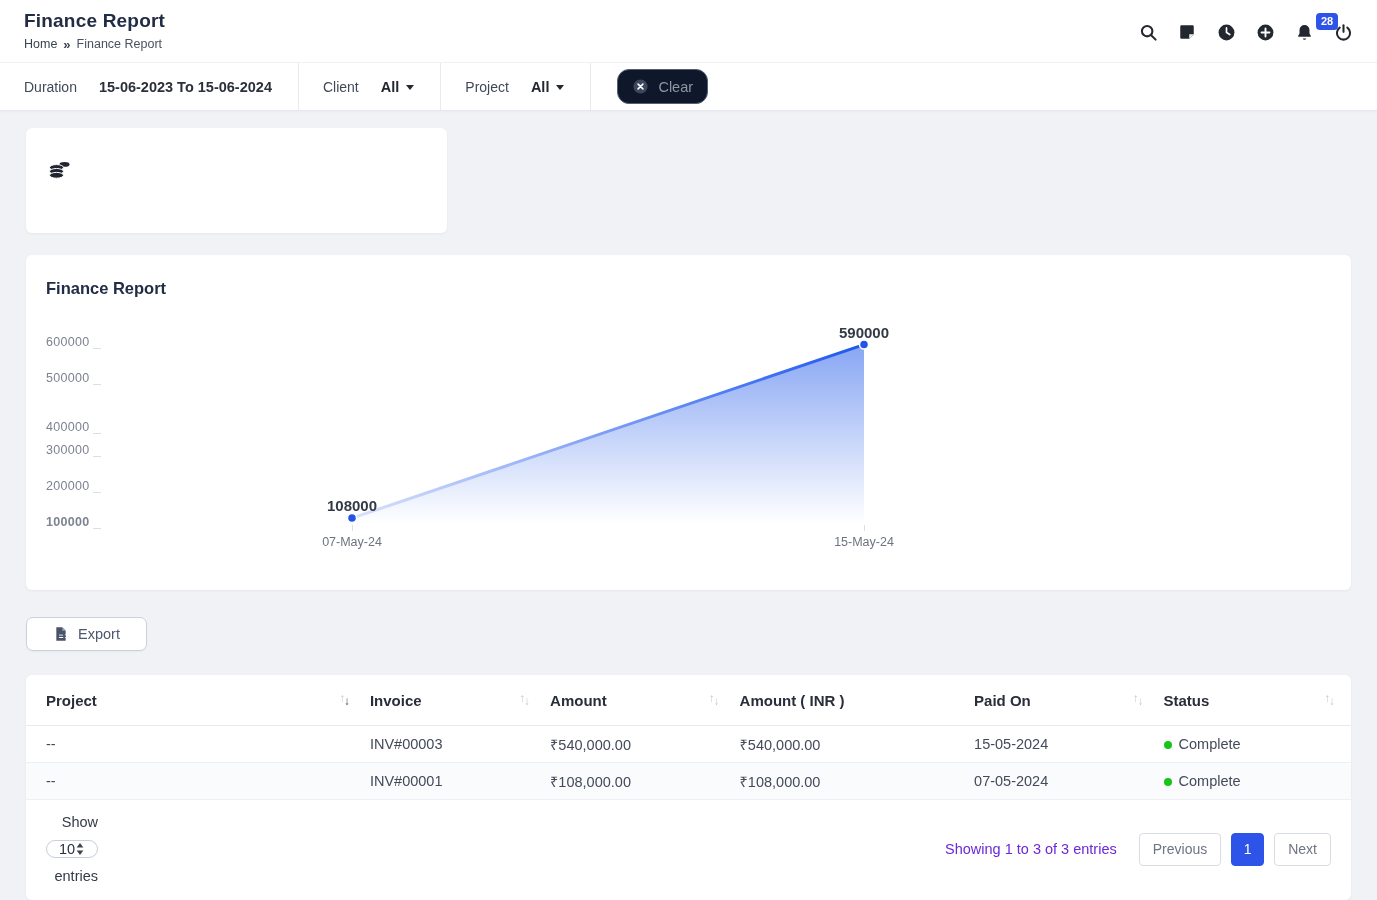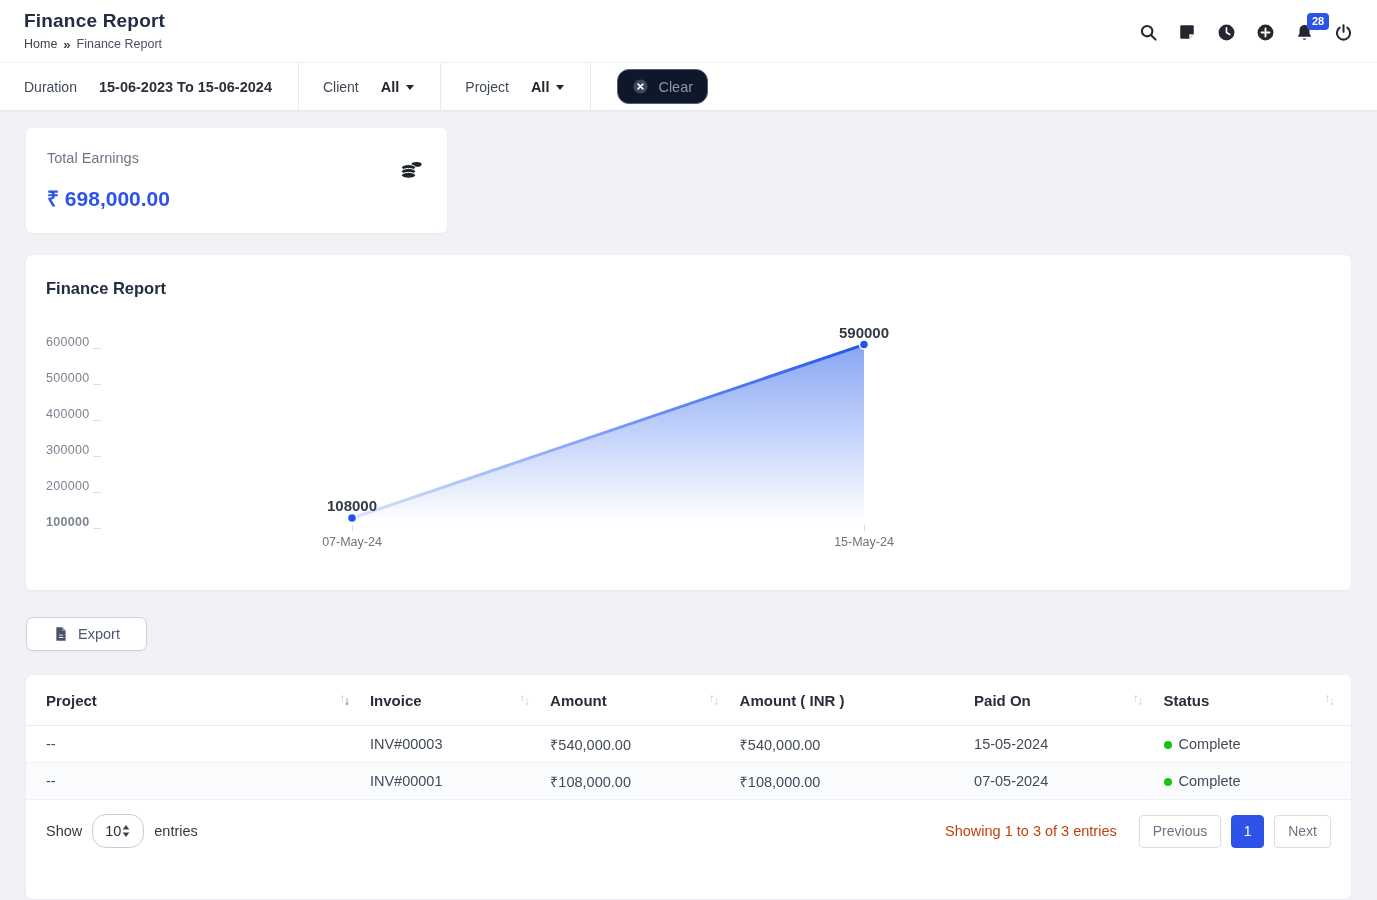--- a/index.html
+++ b/index.html
@@ -8,21 +8,21 @@
 
   
   .topbar { background:#fff; height:62px; padding:10px 24px 0; display:flex; justify-content:space-between; align-items:flex-start; }
   .page-title { font-size:19px; font-weight:700; color:#222c44; letter-spacing:.2px; }
   .breadcrumb { margin-top:5px; font-size:12.5px; color:#4a5160; display:flex; align-items:flex-start; gap:6px; }
   .breadcrumb a { color:#39424f; text-decoration:none; cursor:pointer; }
   .breadcrumb .sep { font-size:13px; color:#39424f; font-weight:700; }
   .topbar-icons { display:flex; align-items:center; gap:19px; margin-top:12px; }
   .tb-icon { position:relative; background:none; border:none; cursor:pointer; width:20px; height:20px; display:flex; align-items:center; justify-content:center; padding:0; }
   .tb-icon svg { display:block; }
-  .nbadge { position:absolute; top:-9px; left:13px; background:#2e53e8; color:#fff; font-size:11px; font-weight:700; line-height:1; padding:3px 5px; border-radius:4px; font-family:"Liberation Sans",sans-serif; }
+  .nbadge { position:absolute; top:-9px; left:22px; background:#2e53e8; color:#fff; font-size:11px; font-weight:700; line-height:1; padding:3px 5px; border-radius:4px; font-family:"Liberation Sans",sans-serif; }
 
   
   .filterbar { background:#fff; height:49px; display:flex; align-items:center; padding:0 24px; border-top:1px solid #eef0f4; border-bottom:1px solid #e4e7ee; box-shadow:0 1px 2px rgba(23,31,60,.03); }
   .fsec { display:flex; align-items:center; height:100%; padding-right:26px; border-right:1px solid #e8eaf0; }
   .fsec + .fsec { padding-left:24px; }
   .flabel { font-size:14px; color:#414958; margin-right:22px; }
   .fvalue { font-size:14.5px; font-weight:700; color:#2b303b; cursor:pointer; }
   .fdrop { display:flex; align-items:center; gap:7px; cursor:pointer; }
   .fdrop .val { font-size:14.5px; font-weight:700; color:#23272f; }
   .caret { width:0; height:0; border-left:4.5px solid transparent; border-right:4.5px solid transparent; border-top:5px solid #23272f; margin-top:2px; }
@@ -61,24 +61,24 @@
   thead th:last-child { padding-right:16px; }
   .sort { margin-left:auto; display:inline-flex; font-size:11.5px; color:#c3c7d0; font-weight:400; line-height:1; cursor:pointer; }
   .sort .dn { margin-left:-1px; margin-top:3px; }
   .sort .active { color:#3a4049; }
   tbody td { font-size:14.5px; color:#434a5a; padding:8px 10px; border-bottom:1px solid #eef0f4; height:33px; }
   tbody td:first-child { padding-left:20px; }
   tbody tr:nth-child(even) { background:#fafbfc; }
   .status-dot { display:inline-block; width:8px; height:8px; border-radius:50%; background:#17c517; margin-right:7px; }
 
   .table-footer { display:flex; justify-content:space-between; align-items:center; padding:14px 20px 16px; }
-  .page-size { display:flex; align-items:center; gap:10px; font-size:14.5px; color:#333a46; }
-  .select-box { display:flex; align-items:center; justify-content:center; width:52px; height:34px; border:1px solid #c8cfda; border-radius:14px; background:#fff; cursor:pointer; font-size:14.5px; color:#2b303b; }
+  .page-size { display:flex; align-items:flex-end; gap:10px; font-size:14.5px; color:#333a46;flex-direction:column; }
+  .select-box { display:flex; align-items:center; justify-content:center; width:52px; height:18px; border:1px solid #c8cfda; border-radius:14px; background:#fff; cursor:pointer; font-size:14.5px; color:#2b303b; }
   .pager { display:flex; align-items:center; gap:10px; }
-  .showing { font-size:14.5px; color:#c2410c; margin-right:12px; }
+  .showing { font-size:14.5px; color:#6d28d9; margin-right:12px; }
   .pg-btn { background:#fff; border:1px solid #d8dce3; border-radius:4px; height:33px; padding:0 13px; font-size:14px; color:#6d7582; cursor:pointer; font-family:"Liberation Sans",sans-serif; }
   .pg-btn.active { background:#2e53e8; border-color:#2e53e8; color:#fff; width:33px; padding:0; }
 </style>
 </head>
 <body>
 
 <header class="topbar">
   <div class="topbar-left">
     <h1 class="page-title">Finance Report</h1>
     <nav class="breadcrumb">
@@ -154,24 +154,20 @@
           <path d="M8.6 8.6l6.8 6.8M15.4 8.6l-6.8 6.8" stroke="#fff" stroke-width="2.2" stroke-linecap="round"></path>
         </svg>
     </span>
     <span class="lbl">Clear</span>
   </button>
 </div>
 
 <main>
 
   <section class="card earnings-card">
-    <div>
-      <div class="ec-title">Total Earnings</div>
-      <div class="ec-value">₹ 698,000.00</div>
-    </div>
     <span class="coins">
       <svg width="24" height="24" viewBox="0 0 24 24">
         <ellipse cx="17.5" cy="6.4" rx="5" ry="2.3" fill="#20242e"></ellipse>
         <ellipse cx="9.5" cy="9.5" rx="7" ry="2.9" fill="#20242e" stroke="#fff" stroke-width="1"></ellipse>
         <ellipse cx="9.5" cy="13.4" rx="7" ry="2.9" fill="#20242e" stroke="#fff" stroke-width="1"></ellipse>
         <ellipse cx="9.5" cy="17.3" rx="7" ry="2.9" fill="#20242e" stroke="#fff" stroke-width="1"></ellipse>
       </svg>
     </span>
   </section>
 
@@ -184,21 +180,21 @@
             <span class="ydash"></span>
           </div>
           <div class="ytick" style="top: 145px;">
             <span class="ylab">200000</span>
             <span class="ydash"></span>
           </div>
           <div class="ytick" style="top: 109px;">
             <span class="ylab">300000</span>
             <span class="ydash"></span>
           </div>
-          <div class="ytick" style="top: 73px;">
+          <div class="ytick" style="top: 86px;">
             <span class="ylab">400000</span>
             <span class="ydash"></span>
           </div>
           <div class="ytick" style="top: 37px;">
             <span class="ylab">500000</span>
             <span class="ydash"></span>
           </div>
           <div class="ytick" style="top: 1px;">
             <span class="ylab">600000</span>
             <span class="ydash"></span>

